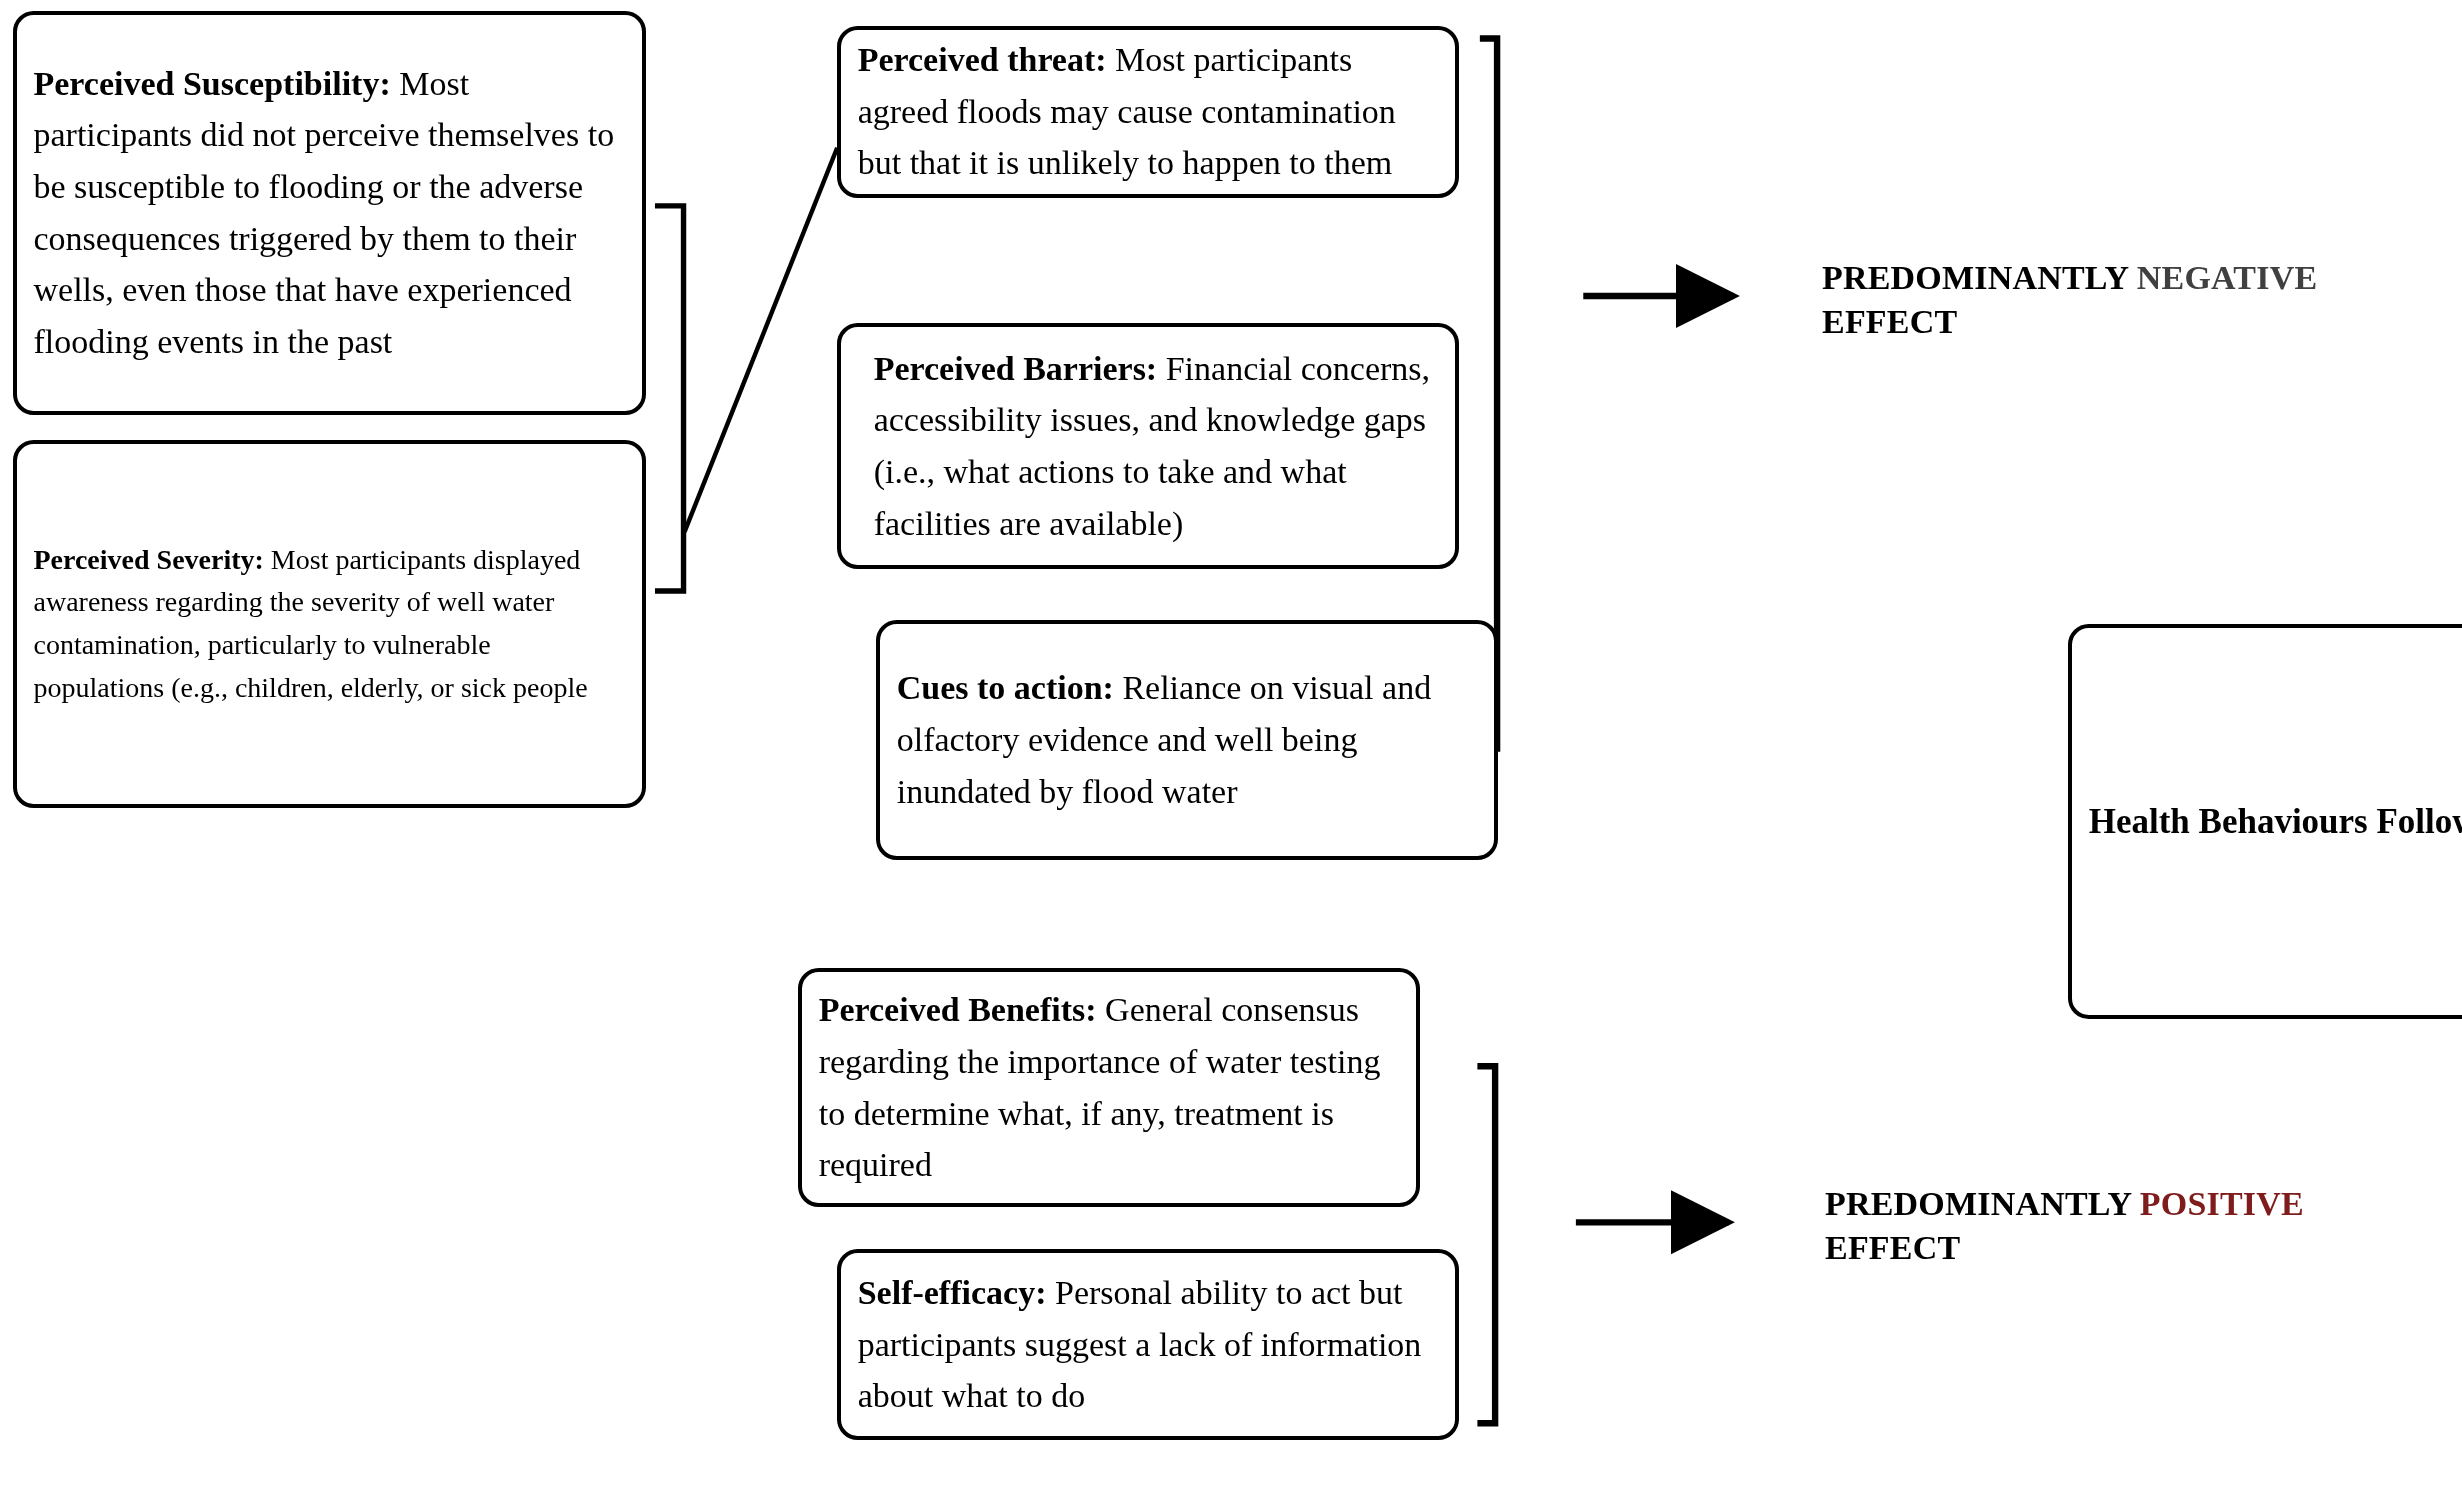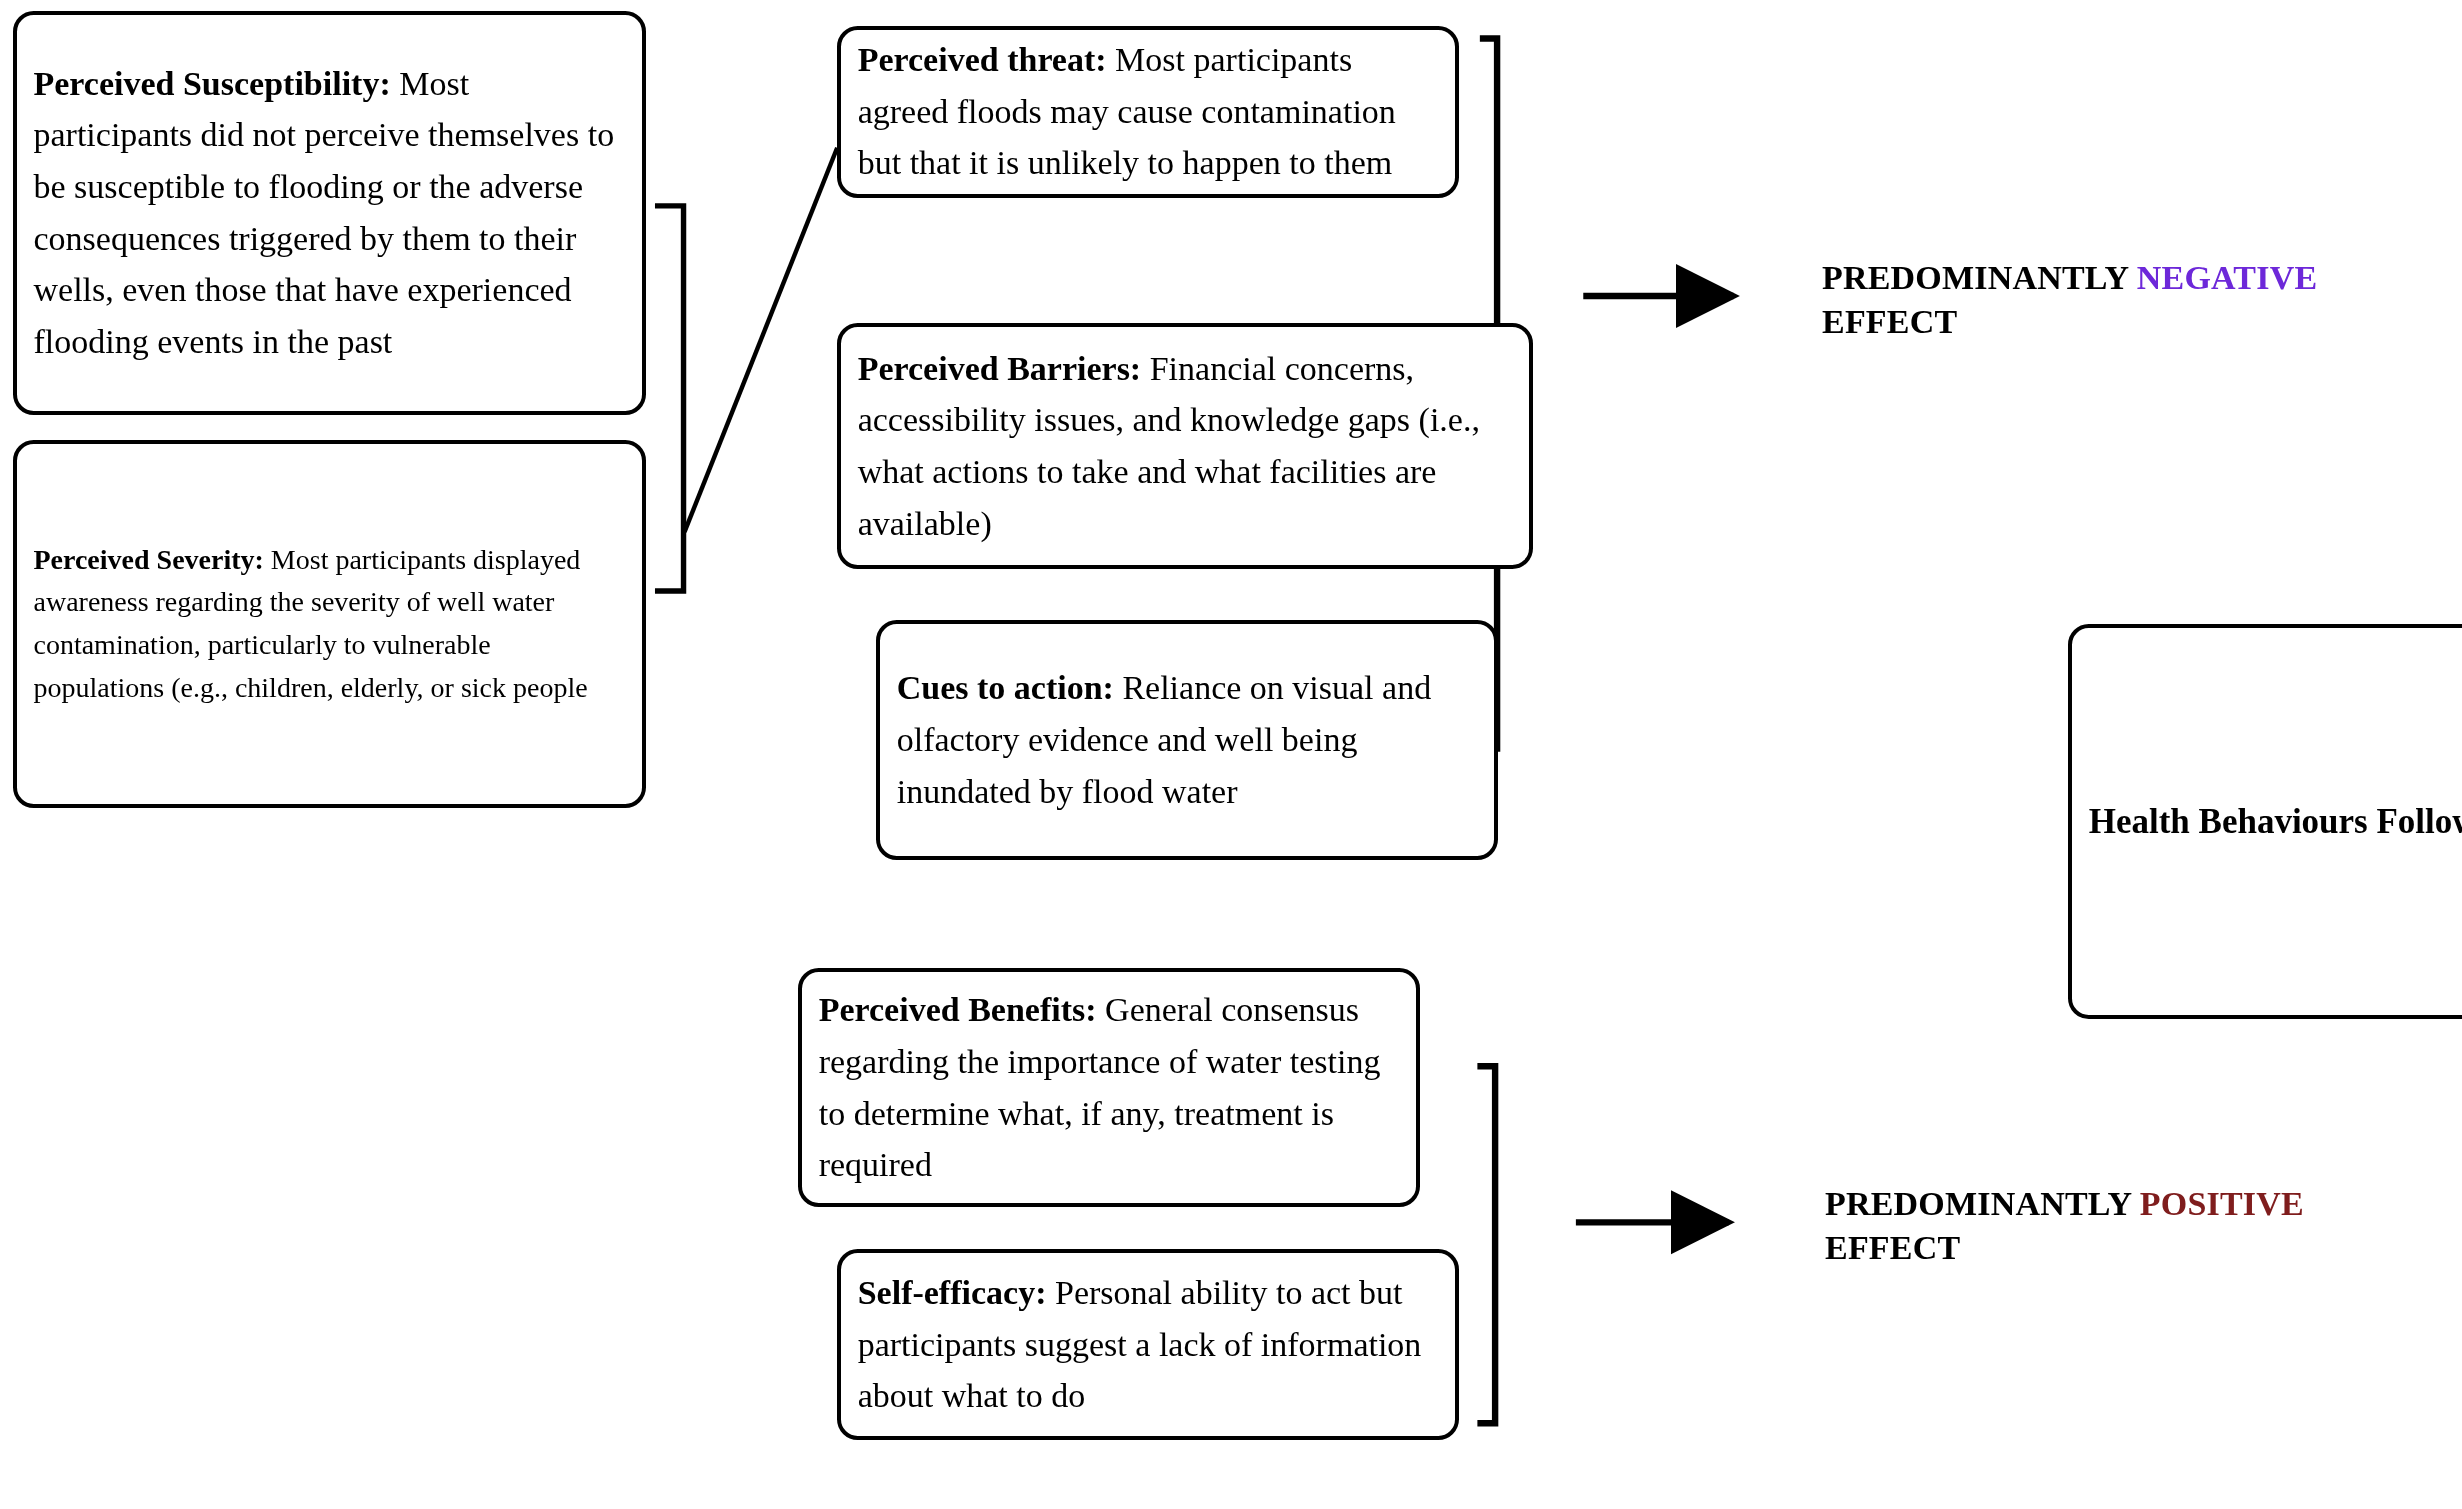--- a/index.html
+++ b/index.html
@@ -45,22 +45,23 @@
   #box-severity {
     left: 12.8px;  top: 440px;  width: 633px; height: 368px;
     font-size: 28px;
   }
   
   #box-threat {
     left: 837px; top: 25.6px; width: 622px; height: 172px;
     font-size: 34px;
   }
   #box-barriers {
-    left: 837px; top: 323px; width: 696px; height: 246px;
+    left: 837px; top: 323px; width: 622px; height: 246px;
     font-size: 34px;
+    padding-left: 16px;
   }
   #box-cues {
     left: 876px; top: 620px; width: 622px; height: 240px;
     font-size: 34px;
   }
   
   #box-benefits {
     left: 798px; top: 968px; width: 622px; height: 239px;
     font-size: 34px;
   }
@@ -89,21 +90,21 @@
     font-size: 34px;
     font-weight: bold;
     letter-spacing: 0.2px;
     line-height: 1.28;
     color: #000000;
     text-align: left;
     white-space: nowrap;
   }
   #label-negative { left: 1822px; top: 256px; }
   #label-positive { left: 1825px; top: 1182px; }
-  .effect-label .word-neg { color: #6d28d9; }
+  .effect-label .word-neg { color: #404040; }
   .effect-label .word-pos { color: #7f1d1d; }
   .effect-label .line2 { display: block; }
 </style>
 </head>
 <body>
 
 <div id="canvas">
 
   <svg class="svg-layer" viewBox="0 0 5507 3066" xmlns="http://www.w3.org/2000/svg">
     <defs>

